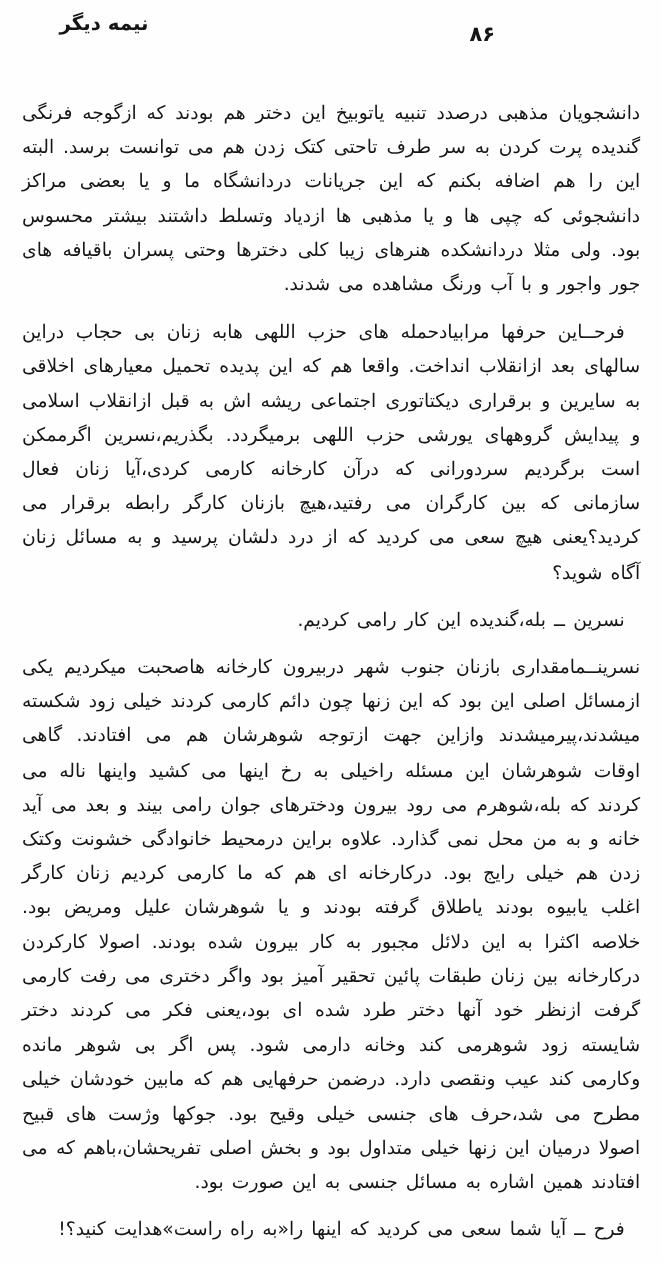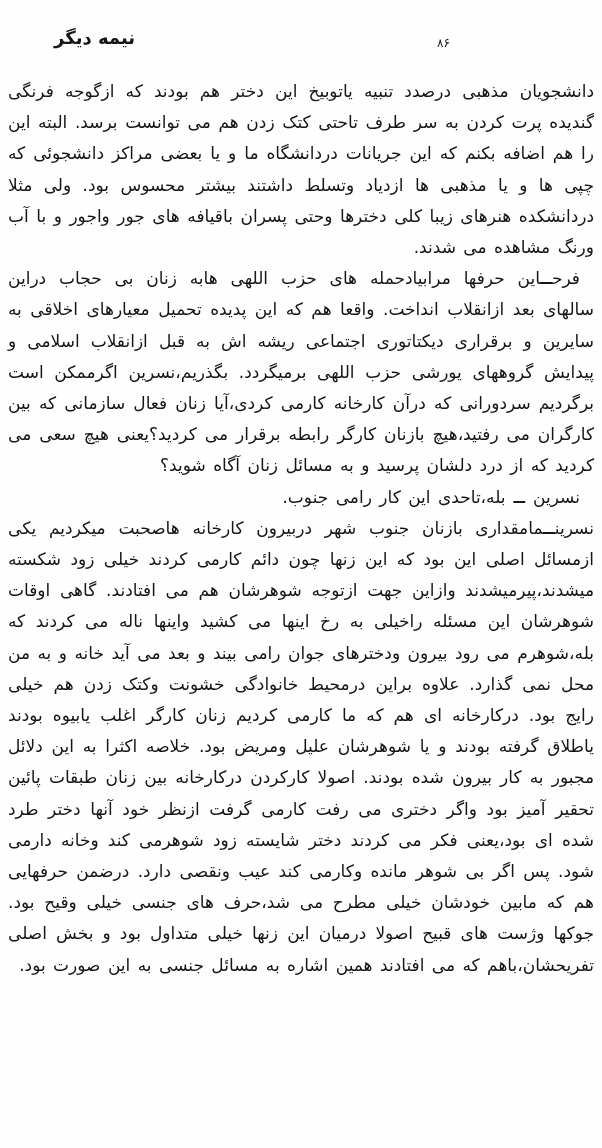--- a/index.html
+++ b/index.html
@@ -11,85 +11,86 @@
     position: relative;
     width: 602px;
     height: 1148px;
     background: #fefefe;
     color: #151515;
     font-family: "DejaVu Sans", "Liberation Sans", sans-serif;
     overflow: hidden;
   }
   .page-header {
     position: absolute;
-    top: 16px;
+    top: 0;
     left: 0;
     width: 484px;
     height: 60px;
   }
   .journal-title {
     position: absolute;
     left: 54px;
     top: 11px;
     direction: rtl;
     font-size: 18px;
     font-weight: bold;
     letter-spacing: 0.5px;
   }
   .page-number {
     position: absolute;
     right: 34px;
     top: 20px;
     direction: rtl;
-    font-size: 12px;
-    font-weight: normal;
+    font-size: 19px;
+    font-weight: bold;
   }
   .article-text {
     position: absolute;
     top: 76px;
     right: 8px;
     left: 8px;
     direction: rtl;
     unicode-bidi: embed;
     text-align: justify;
     font-size: 17px;
     line-height: 31.2px;
     word-spacing: 2px;
   }
   .article-text p {
-    margin: 0;
+    margin: 12px;
     padding: 0;
   }
   .para-indent {
     text-indent: 14px;
   }
   .speaker {
     font-weight: normal;
   }
   .speaker-dash {
-    font-weight: bold;
+    font-weight: normal;
   }
 </style>
 </head>
 <body>
 
 <div class="page">
 
   <div class="page-header">
     <span class="journal-title">نیمه دیگر</span>
     <span class="page-number">۸۶</span>
   </div>
 
   <div class="article-text">
 
     <p><span>دانشجویان مذهبی درصدد تنبیه یاتوبیخ این دختر هم بودند که ازگوجه فرنگی گندیده پرت کردن به سر طرف تاحتی کتک زدن هم می توانست برسد. البته این را هم اضافه بکنم که این جریانات دردانشگاه ما و یا بعضی مراکز دانشجوئی که چپی ها و یا مذهبی ها ازدیاد وتسلط داشتند بیشتر محسوس بود. ولی مثلا دردانشکده هنرهای زیبا کلی دخترها وحتی پسران باقیافه های جور واجور و با آب ورنگ مشاهده می شدند.</span></p>
 
     <p class="para-indent"><span class="speaker">فرح</span><span class="speaker-dash">ــ</span><span>این حرفها مرابیادحمله های حزب اللهی هابه زنان بی حجاب دراین سالهای بعد ازانقلاب انداخت. واقعا هم که این پدیده تحمیل معیارهای اخلاقی به سایرین و برقراری دیکتاتوری اجتماعی ریشه اش به قبل ازانقلاب اسلامی و پیدایش گروههای یورشی حزب اللهی برمیگردد. بگذریم،نسرین اگرممکن است برگردیم سردورانی که درآن کارخانه کارمی کردی،آیا زنان فعال سازمانی که بین کارگران می رفتید،هیچ بازنان کارگر رابطه برقرار می کردید؟یعنی هیچ سعی می کردید که از درد دلشان پرسید و به مسائل زنان آگاه شوید؟</span></p>
 
-    <p class="para-indent"><span class="speaker">نسرین</span><span class="speaker-dash"> ــ </span><span>بله،تاحدی این کار رامی جنوب.</span></p>
+    <p class="para-indent"><span class="speaker">نسرین</span><span class="speaker-dash"> ــ </span><span>بله،گندیده این کار رامی کردیم.</span></p>
 
 
     <p><span class="speaker">نسرین</span><span class="speaker-dash">ــ</span><span>مامقداری بازنان جنوب شهر دربیرون کارخانه هاصحبت میکردیم یکی ازمسائل اصلی این بود که این زنها چون دائم کارمی کردند خیلی زود شکسته میشدند،پیرمیشدند وازاین جهت ازتوجه شوهرشان هم می افتادند. گاهی اوقات شوهرشان این مسئله راخیلی به رخ اینها می کشید واینها ناله می کردند که بله،شوهرم می رود بیرون ودخترهای جوان رامی بیند و بعد می آید خانه و به من محل نمی گذارد. علاوه براین درمحیط خانوادگی خشونت وکتک زدن هم خیلی رایج بود. درکارخانه ای هم که ما کارمی کردیم زنان کارگر اغلب یابیوه بودند یاطلاق گرفته بودند و یا شوهرشان علیل ومریض بود. خلاصه اکثرا به این دلائل مجبور به کار بیرون شده بودند. اصولا کارکردن درکارخانه بین زنان طبقات پائین تحقیر آمیز بود واگر دختری می رفت کارمی گرفت ازنظر خود آنها دختر طرد شده ای بود،یعنی فکر می کردند دختر شایسته زود شوهرمی کند وخانه دارمی شود. پس اگر بی شوهر مانده وکارمی کند عیب ونقصی دارد. درضمن حرفهایی هم که مابین خودشان خیلی مطرح می شد،حرف های جنسی خیلی وقیح بود. جوکها وژست های قبیح اصولا درمیان این زنها خیلی متداول بود و بخش اصلی تفریحشان،باهم که می افتادند همین اشاره به مسائل جنسی به این صورت بود.</span></p>
 
+    <p class="para-indent"><span class="speaker">فرح</span><span class="speaker-dash"> ــ </span><span>آیا شما سعی می کردید که اینها را«به راه راست»هدایت کنید؟!</span></p>
 
   </div>
 
 </div>
 
 </body></html>

